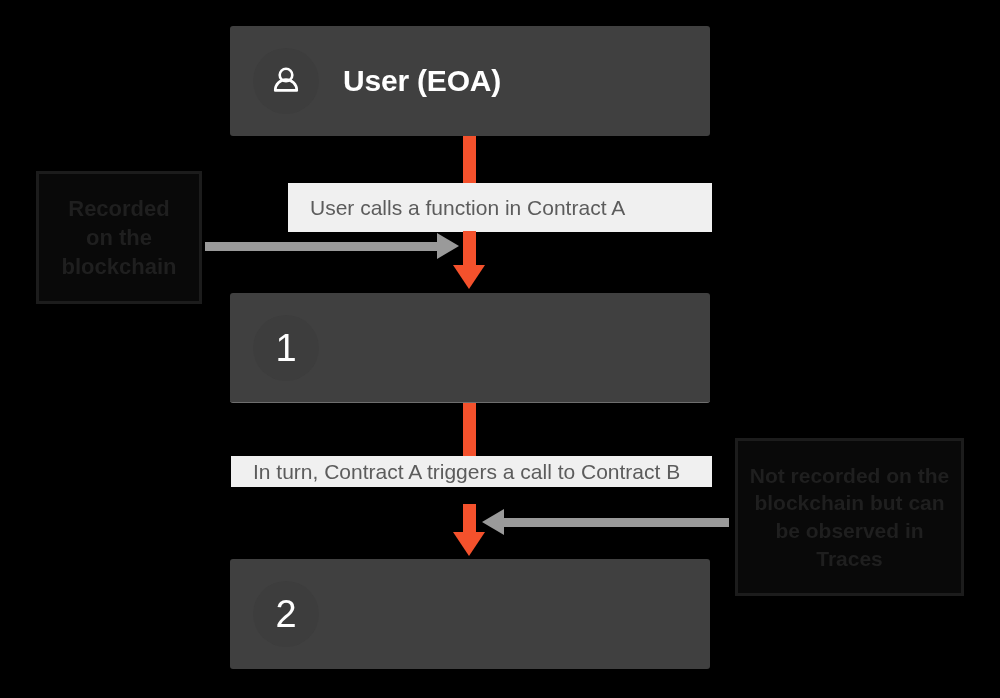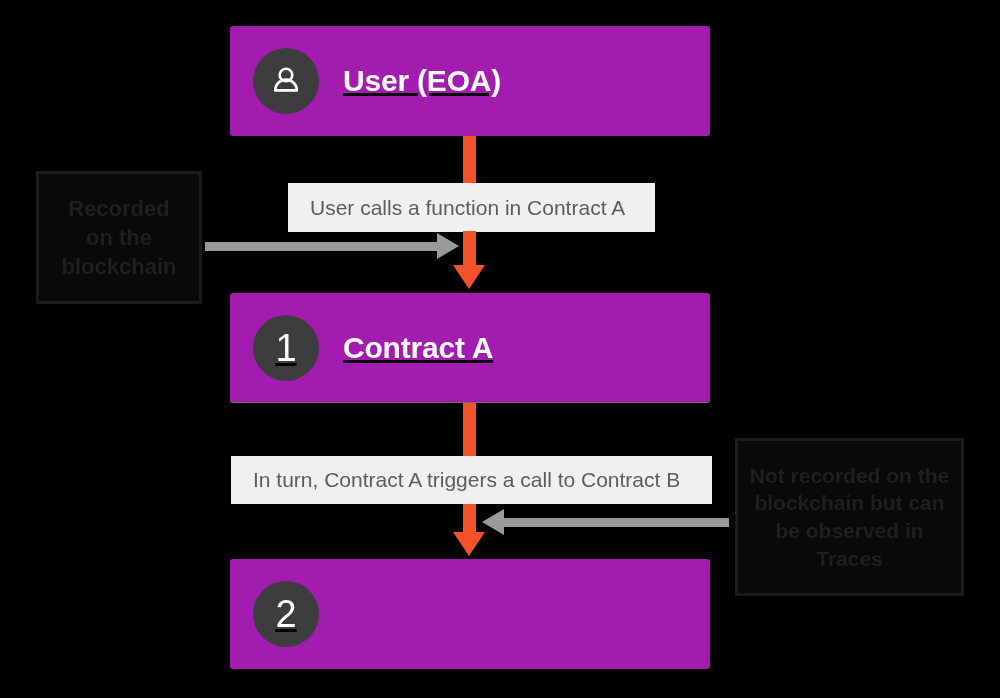--- a/index.html
+++ b/index.html
@@ -21,27 +21,26 @@
     inset: 0;
     background: #000000;
   }
 
   
   .node {
     position: absolute;
     left: 230px;
     width: 480px;
     height: 110px;
-    background: #a21caf;
+    background: #404040;
     border-radius: 3px;
     display: flex;
     align-items: center;
     box-sizing: border-box;
     padding-left: 23px;
-    text-decoration: underline;
   }
   .node-user      { top: 26px; }
   .node-contract-a{ top: 293px; border-bottom: 1.5px solid #6e6e6e; }
   .node-contract-b{ top: 559px; }
 
   .badge {
     width: 66px;
     height: 66px;
     border-radius: 50%;
     background: #3d3d3d;
@@ -72,29 +71,29 @@
     color: #5c5c5c;
     font-size: 21px;
     display: flex;
     align-items: center;
     box-sizing: border-box;
     white-space: nowrap;
   }
   .caption-1 {
     left: 288px;
     top: 183px;
-    width: 367px;
+    width: 424px;
     height: 49px;
     padding-left: 22px;
   }
   .caption-2 {
     left: 231px;
     top: 456px;
     width: 481px;
-    height: 48px;
+    height: 31px;
     padding-left: 22px;
   }
 
   
   .arrow-v {
     position: absolute;
     left: 463px;
     width: 13px;
     background: #f4512c;
   }
@@ -197,21 +196,20 @@
     <span>User calls a function in Contract A</span>
   </div>
 
   <div class="arrow-v arrow-v-b"></div>
   <div class="arrow-head arrow-head-1"></div>
 
   <div class="node node-contract-a">
     <div class="badge">
       <span>1</span>
     </div>
-    <div class="node-label">Contract A</div>
   </div>
 
   <div class="arrow-v arrow-v-c"></div>
 
   <div class="caption caption-2">
     <span>In turn, Contract A triggers a call to Contract B</span>
   </div>
 
   <div class="arrow-v arrow-v-d"></div>
   <div class="arrow-head arrow-head-2"></div>

